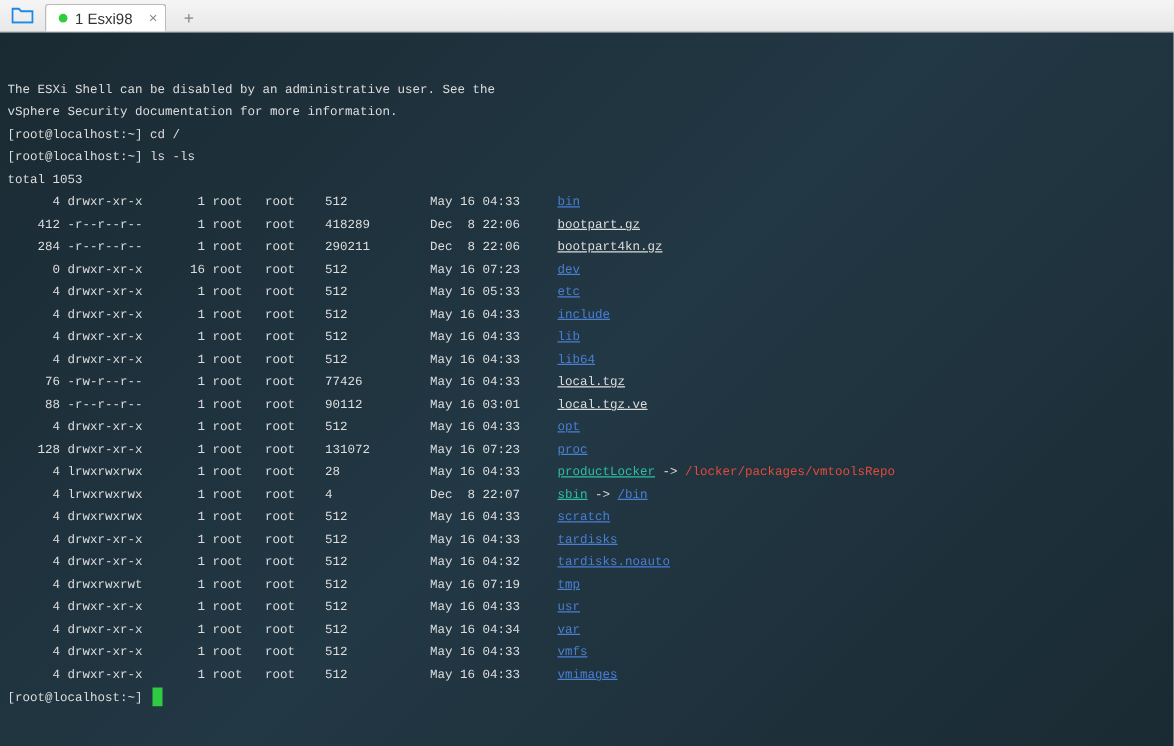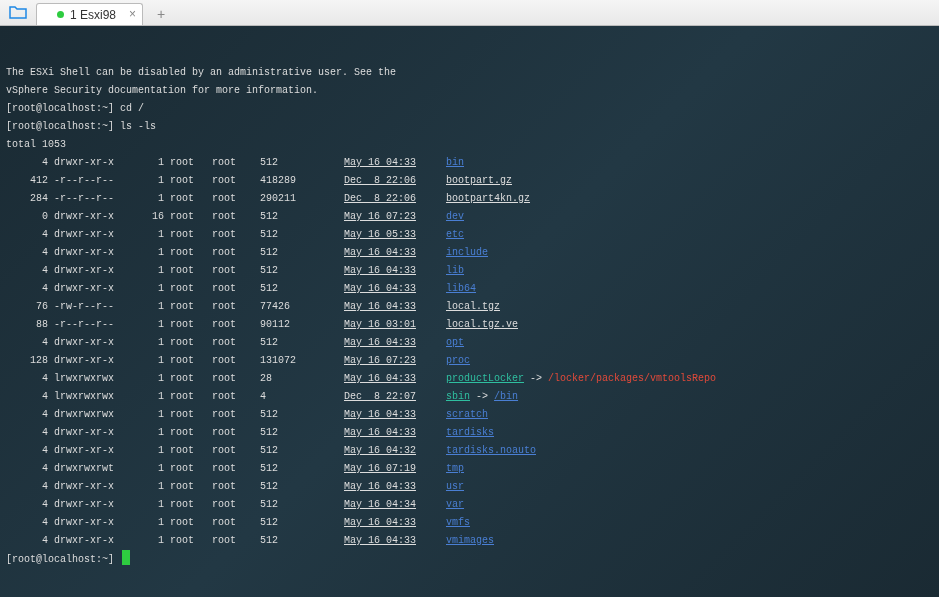--- a/index.html
+++ b/index.html
@@ -24,21 +24,21 @@
       margin: 0 8px 3px 4px;
       display: flex;
       align-items: center;
       justify-content: center;
     }
     .tab {
       background: #fff;
       border: 1px solid #bbb;
       border-bottom: none;
       border-radius: 3px 3px 0 0;
-      padding: 3px 26px 3px 20px;
+      padding: 3px 26px 3px 10px;
       font-size: 12px;
       color: #333;
       display: flex;
       align-items: center;
       gap: 6px;
       position: relative;
       height: 22px;
       justify-content: space-between;
     }
     .tab-status-dot {
@@ -76,21 +76,21 @@
     .msg { color: #ddd; }
     .prompt { color: #ddd; }
     .total { color: #ddd; }
     .row { display: block; }
     .blk  { display: inline-block; text-align: right; width: 42px; }
     .perm { display: inline-block; width: 80px; padding-left: 6px; }
     .lnk  { display: inline-block; text-align: right; width: 36px; }
     .own  { display: inline-block; width: 42px; padding-left: 6px; }
     .grp  { display: inline-block; width: 54px; padding-left: 6px; }
     .sz   { display: inline-block; text-align: left; width: 78px; }
-    .dt   { display: inline-block; width: 102px; padding-left: 6px; text-decoration: underline; }
+    .dt   { display: inline-block; width: 102px; padding-left: 6px; }
     .nm   { display: inline-block; padding-left: 6px; text-decoration: underline; }
     .c-dir  { color: #4a7fd4; }
     .c-file { color: #ddd; }
     .c-link { color: #2fbfa0; }
     .c-arrow{ color: #ddd; }
     .c-tgt-red { color: #e24a3a; margin-top: 29px; }
     .c-tgt-blue{ color: #4a7fd4; text-decoration: underline; }
     .cursor {
       display: inline-block;
       width: 8px;

